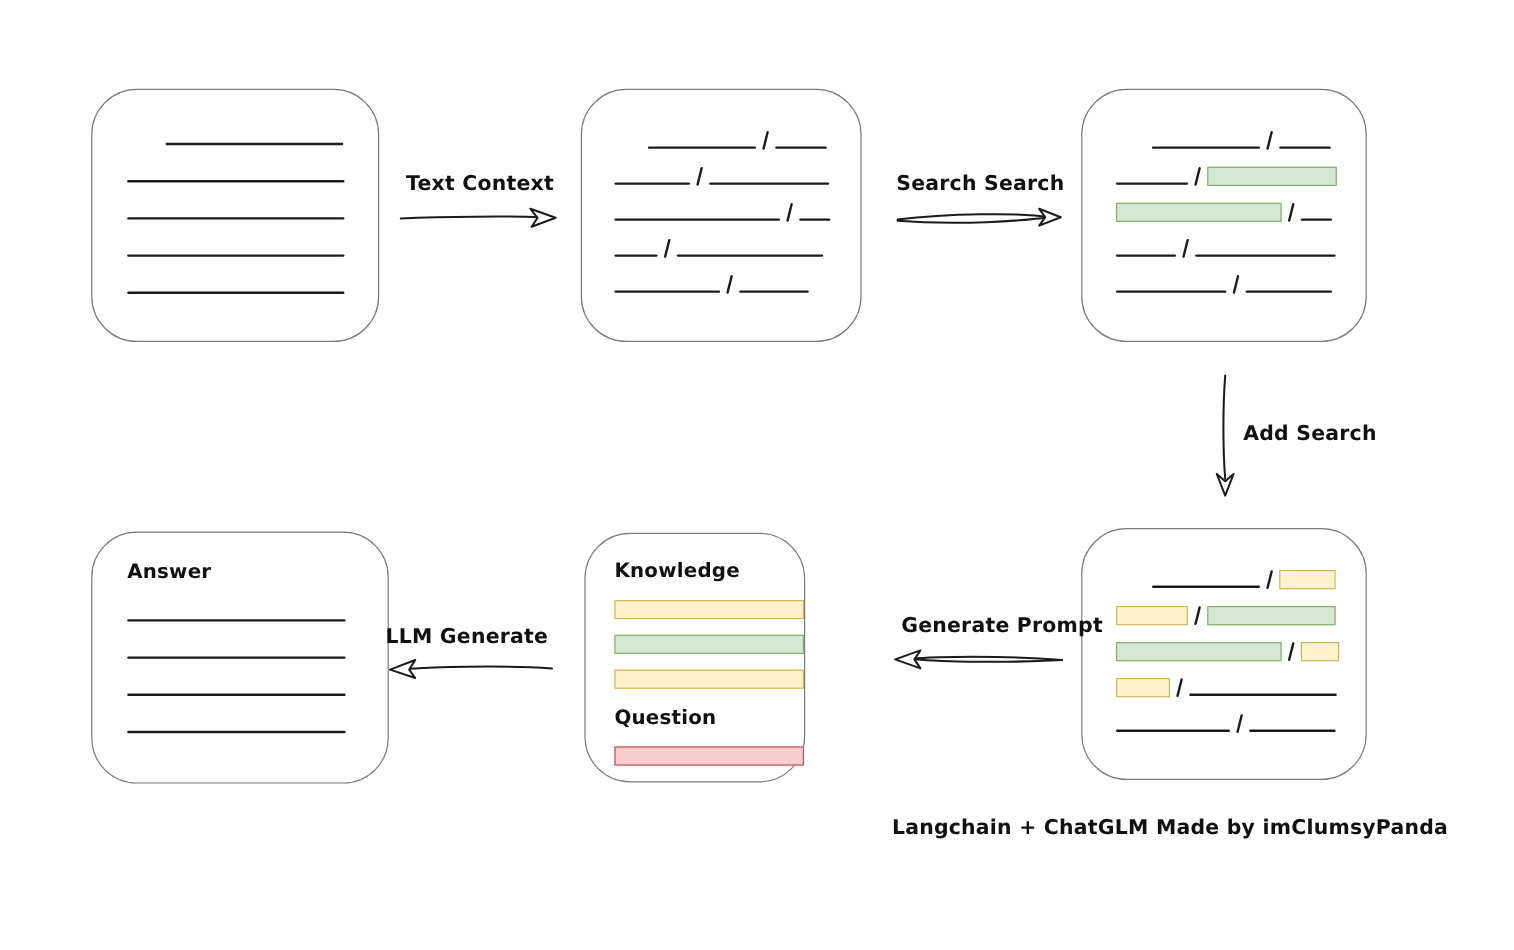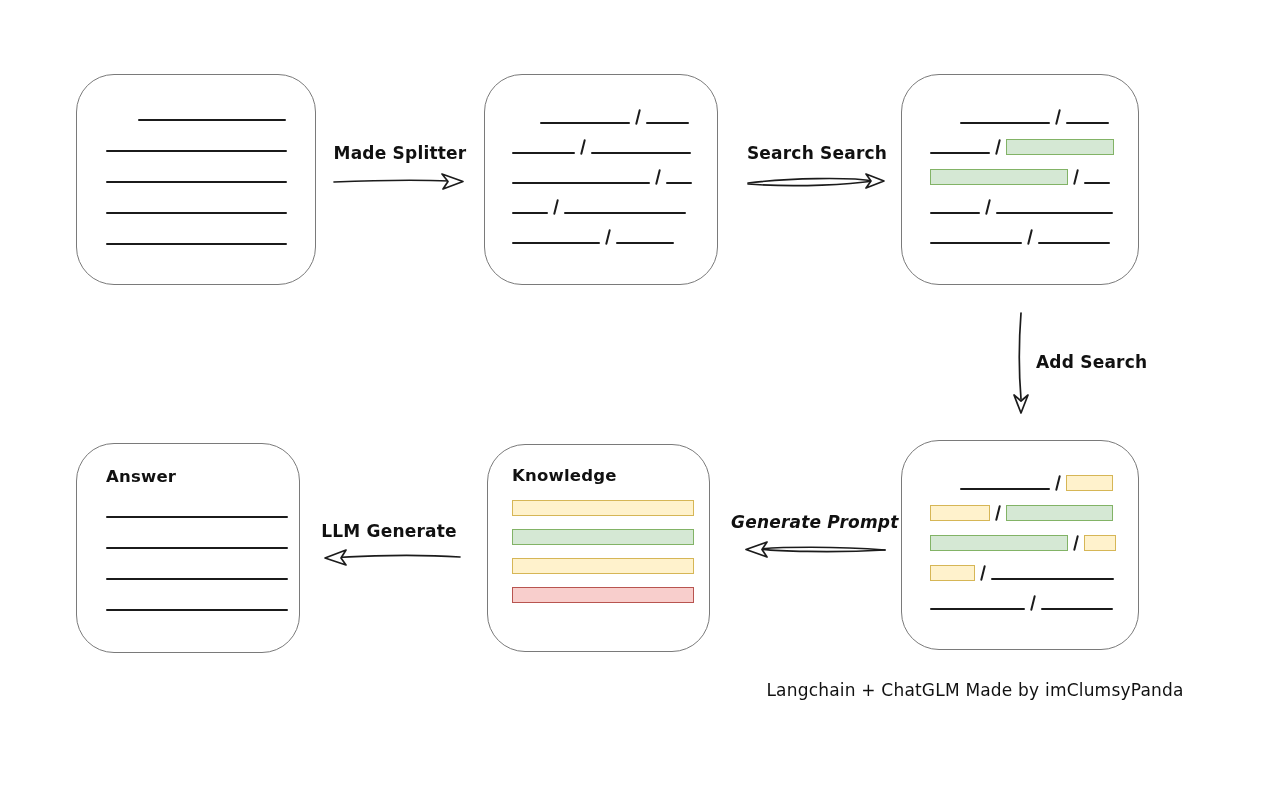--- a/index.html
+++ b/index.html
@@ -9,22 +9,22 @@
   }
   
   .box{
     position:absolute;background:#fff;border:1.6px solid var(--box-border,#7a7a7a);
     border-radius:38px;box-sizing:border-box;
   }
   #box-document{left:76px;top:74px;width:240px;height:211px;}
   #box-chunks{left:484px;top:74px;width:234px;height:211px;}
   #box-retrieved{left:901px;top:74px;width:238px;height:211px;}
   #box-context{left:901px;top:440px;width:238px;height:210px;}
-  #box-prompt{left:487px;top:444px;width:223px;height:208px;}
-  #box-answer{left:76px;top:443px;width:224px;height:210px;}
+  #box-prompt{left:487px;top:444px;width:184px;height:208px;}
+  #box-answer{left:76px;top:443px;width:248px;height:210px;}
 
   .rows{display:flex;flex-direction:column;box-sizing:border-box;height:100%;}
   #box-document .rows{padding:44px 0 0 29px;gap:28px;}
   #box-chunks .rows{padding:32px 0 0 27px;gap:12px;}
   #box-retrieved .rows{padding:32px 0 0 28px;gap:12px;}
   #box-context .rows{padding:32px 0 0 28px;gap:12px;}
   #box-prompt .rows{padding:20px 0 0 24px;gap:13px;}
   #box-answer .rows{padding:22px 0 0 29px;gap:28px;}
 
   .row{display:flex;align-items:flex-end;}
@@ -39,35 +39,35 @@
   .box-label{font-size:16.5px;font-weight:600;height:22px;line-height:22px;letter-spacing:.2px;}
 
   
   .arrow-label{
     position:absolute;font-size:17px;font-weight:600;text-align:center;
     letter-spacing:.2px;white-space:nowrap;
   }
   #lbl-text-splitter{left:330px;top:143px;width:140px;}
   #lbl-vector-search{left:744px;top:143px;width:146px;}
   #lbl-add-context{left:1036px;top:352px;text-align:left;}
-  #lbl-generate-prompt{left:731px;top:512px;width:154px;font-style:italic;}
+  #lbl-generate-prompt{left:751px;top:512px;width:154px;}
   #lbl-llm-response{left:314px;top:521px;width:150px;}
 
   svg.arrow{position:absolute;overflow:visible;}
   svg.arrow path{stroke:var(--line,#1b1b1b);stroke-width:1.7;fill:none;stroke-linecap:round;stroke-linejoin:round;}
   svg.arrow path.head{fill:#ffffff;}
   #arr-text-splitter{left:330px;top:169px;}
   #arr-vector-search{left:744px;top:167px;}
   #arr-add-context{left:1008px;top:309px;}
   #arr-generate-prompt{left:735px;top:537px;}
   #arr-llm-response{left:314px;top:545px;}
 
   .caption{
     position:absolute;left:740px;top:680px;width:470px;text-align:center;
-    font-size:17px;font-weight:400;letter-spacing:.2px;
+    font-size:17px;font-weight:700;letter-spacing:.2px;
   }
 </style>
 </head>
 <body>
 
 <div class="canvas">
 
   <div class="box" id="box-document">
     <div class="rows">
         <div class="row">
@@ -186,20 +186,23 @@
         <div class="row">
           <div class="seg yellow" style="width: 182px;"></div>
         </div>
         <div class="row">
           <div class="seg green" style="width: 182px;"></div>
         </div>
         <div class="row">
           <div class="seg yellow" style="width: 182px;"></div>
         </div>
         <div class="row">
+          <div class="box-label">Question</div>
+        </div>
+        <div class="row">
           <div class="seg red" style="width: 182px;"></div>
         </div>
       </div>
   </div>
 
   <div class="box" id="box-answer">
     <div class="rows">
         <div class="row">
           <div class="box-label">Answer</div>
         </div>
@@ -211,21 +214,21 @@
         </div>
         <div class="row">
           <div class="seg line" style="width: 182px;"></div>
         </div>
         <div class="row">
           <div class="seg line" style="width: 182px;"></div>
         </div>
       </div>
   </div>
 
-  <div class="arrow-label" id="lbl-text-splitter">Made Splitter</div>
+  <div class="arrow-label" id="lbl-text-splitter">Text Context</div>
   <svg class="arrow" id="arr-text-splitter" width="140" height="24">
     <path d="M4 13 C 40 11.5, 95 11, 120 12"></path>
     <path class="head" d="M112 5 L133 12.5 L113 20 L118 12.5 Z"></path>
   </svg>
 
   <div class="arrow-label" id="lbl-vector-search">Search Search</div>
   <svg class="arrow" id="arr-vector-search" width="146" height="26">
     <path d="M4 16 C 45 11, 105 10, 130 14"></path>
     <path d="M4 17 C 55 21, 108 17, 130 14"></path>
     <path class="head" d="M122 7 L140 14 L122 21 L127 14 Z"></path>

